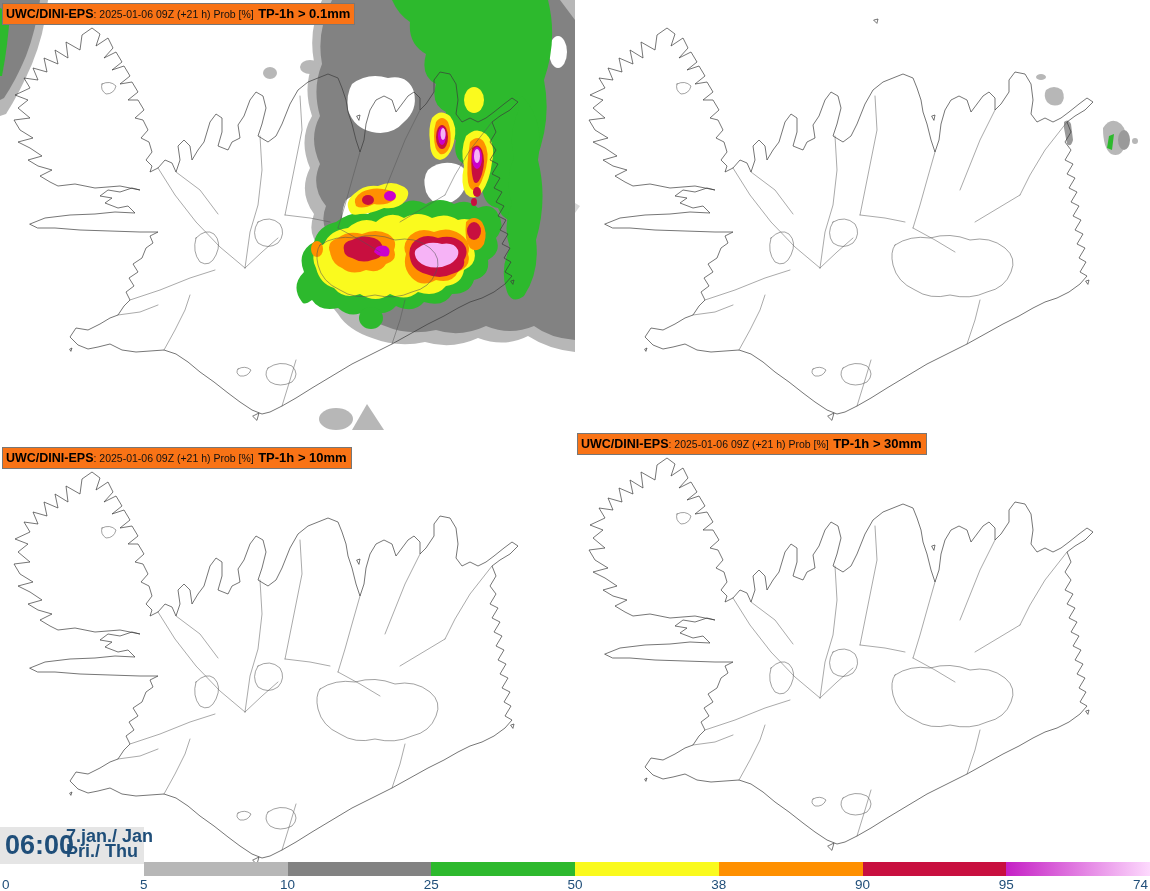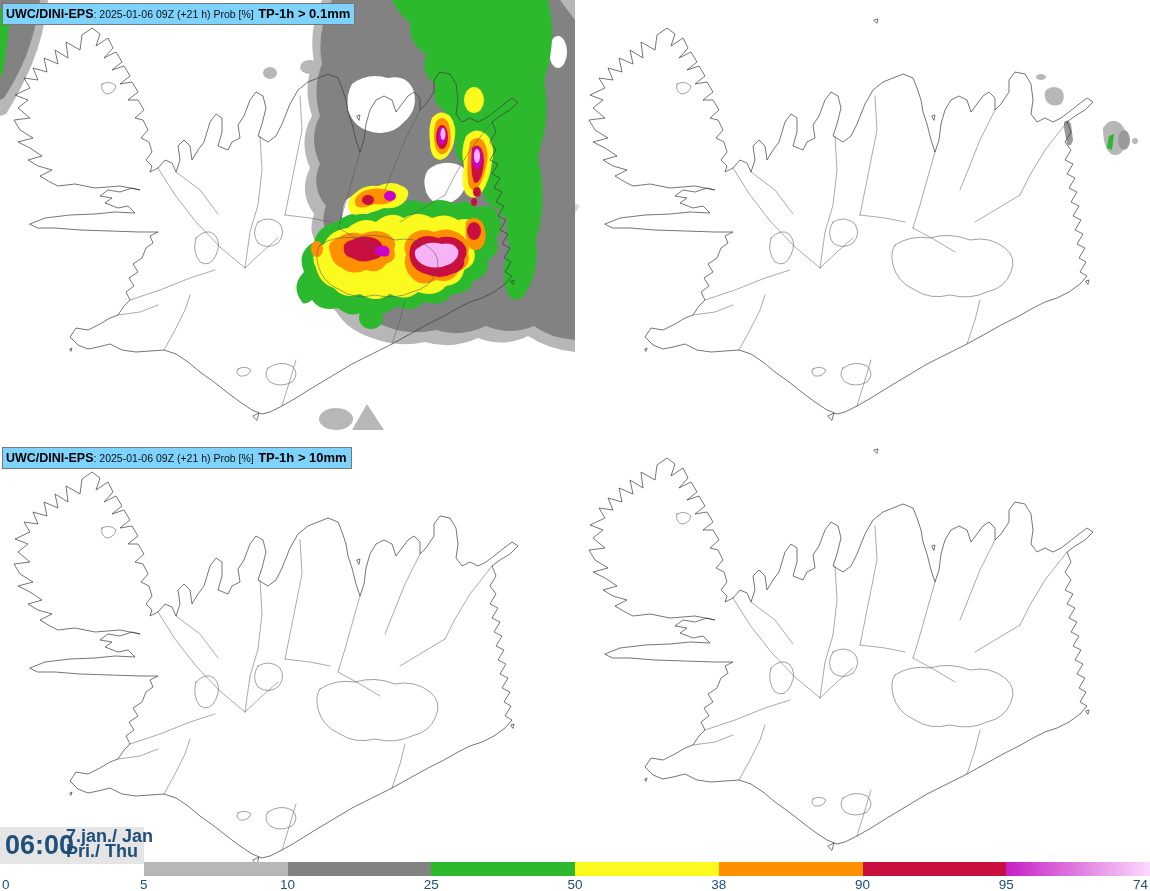--- a/index.html
+++ b/index.html
@@ -3,21 +3,21 @@
 <meta charset="utf-8">
 <style>
   html,body{margin:0;padding:0;background:#fff;}
   body{font-family:"Liberation Sans",sans-serif;width:1150px;height:891px;position:relative;overflow:hidden;}
   .panel{position:absolute;width:575px;height:430px;}
   #panel-1{left:0;top:0;}
   #panel-2{left:575px;top:0;}
   #panel-3{left:0;top:430px;margin-top:14px;}
   #panel-4{left:575px;top:430px;}
   .map-svg{position:absolute;left:0;top:0;width:575px;height:430px;}
-  .title-box{position:absolute;left:2px;top:3px;background:#7dd3fc;border:1px solid #777;
+  .title-box{position:absolute;left:2px;top:3px;background:#f97316;border:1px solid #777;
     padding:1px 4px 2px 3px;white-space:nowrap;z-index:5;line-height:16px;}
   .title-model{font-weight:bold;font-size:12.5px;color:#000;}
   .title-meta{font-size:10.5px;color:#111;}
   .title-threshold{font-weight:bold;font-size:13px;color:#000;}
   .footer{position:absolute;left:0;top:825px;width:1150px;height:66px;z-index:6;}
   .time-box{position:absolute;left:0;top:2px;width:144px;height:37px;background:#e5e5e5;}
   .time-text{position:absolute;left:5px;top:3px;font-size:27px;font-weight:bold;color:#1f4e79;letter-spacing:0px;}
   .date-block{position:absolute;left:66px;top:2px;color:#1f4e79;font-size:18px;font-weight:bold;line-height:15px;white-space:nowrap;}
   .legend-bar{position:absolute;left:143.75px;top:37px;width:1006.25px;height:14px;display:flex;}
   .legend-bar .seg{height:100%;flex:1 1 0;}
@@ -181,20 +181,21 @@
   <svg class="map-svg" viewBox="0 0 575 430">
     <use href="#iceland"></use>
   </svg>
   <div class="title-box"><span class="title-model">UWC/DINI-EPS</span><span class="title-meta">: 2025-01-06 09Z (+21 h) Prob [%]</span> <span class="title-threshold">TP-1h &gt; 10mm</span></div>
 </div>
 
 <div class="panel" id="panel-4">
   <svg class="map-svg" viewBox="0 0 575 430">
     <use href="#iceland"></use>
   </svg>
+  <div class="title-box"><span class="title-model">UWC/DINI-EPS</span><span class="title-meta">: 2025-01-06 09Z (+21 h) Prob [%]</span> <span class="title-threshold">TP-1h &gt; 30mm</span></div>
 </div>
 
 <div class="footer">
   <div class="time-box">
     <div class="time-text">06:00</div>
     <div class="date-block">
       <div>7.jan./ Jan</div>
       <div>Þri./ Thu</div>
     </div>
   </div>

